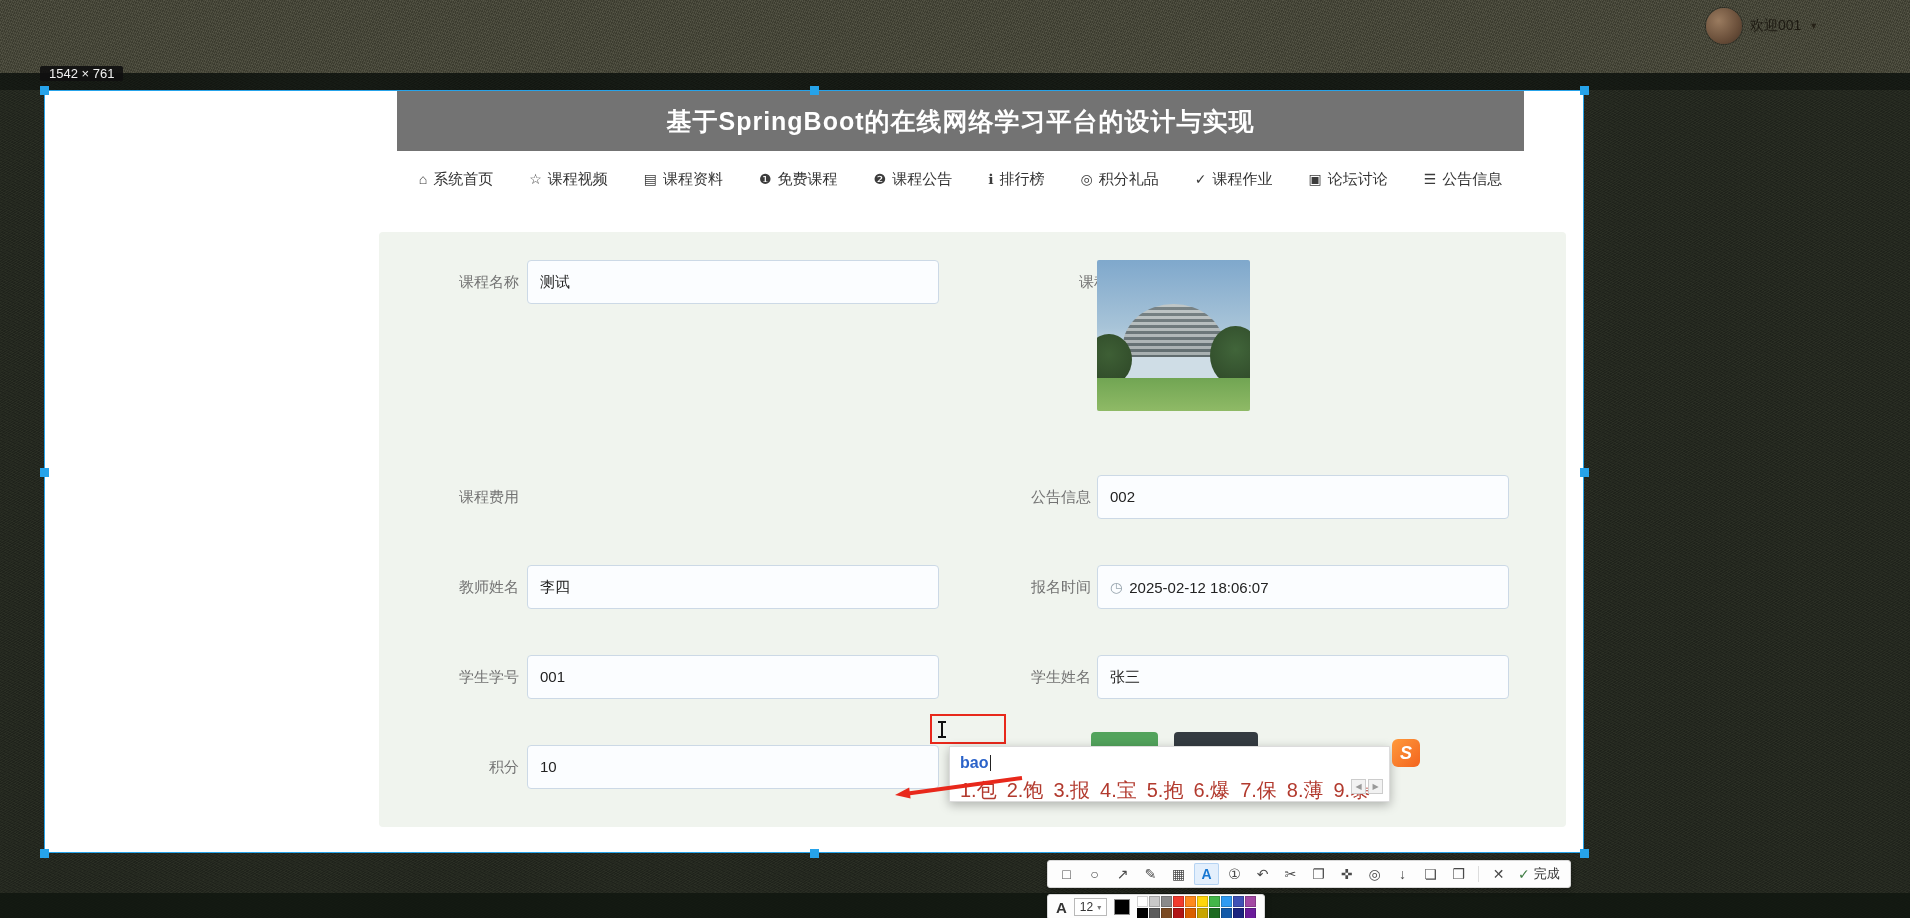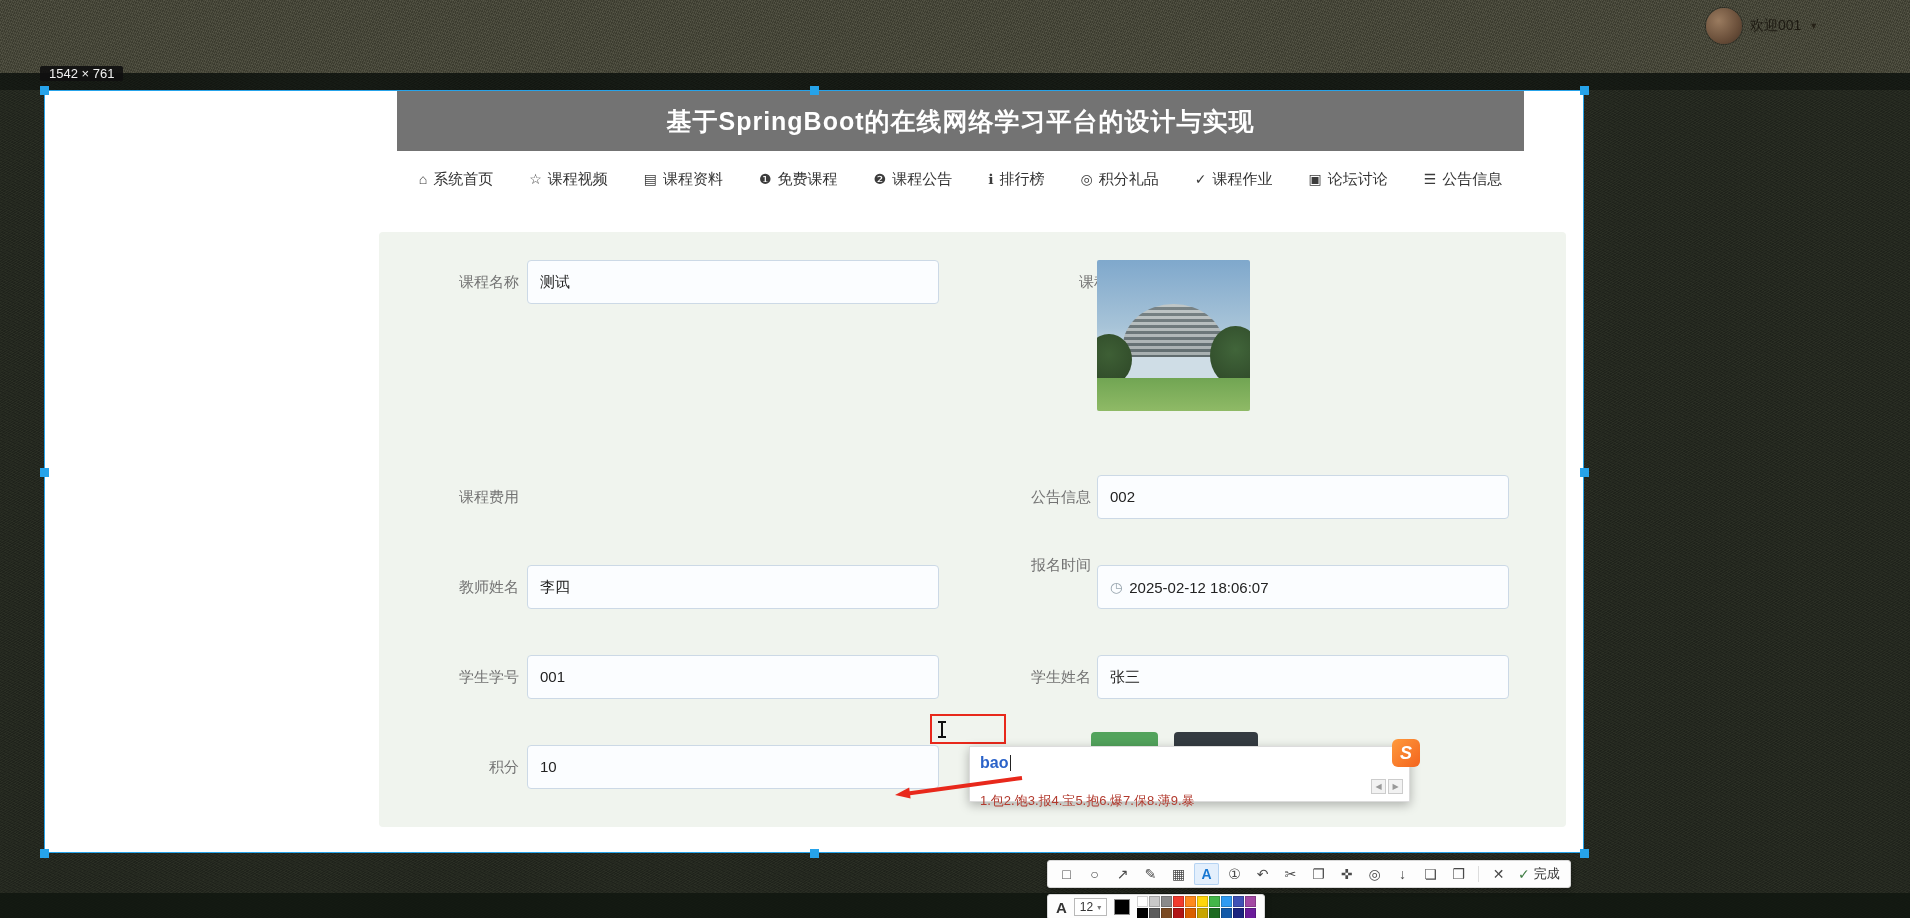--- a/index.html
+++ b/index.html
@@ -69,25 +69,25 @@
 
   
   .anno-rect{position:absolute;left:885px;top:623px;width:76px;height:30px;border:2px solid #e8281b;z-index:4;
     display:flex;align-items:center;padding-left:9px}
   .ibeam{width:2px;height:15px;background:#111;position:relative}
   .ibeam::before,.ibeam::after{content:"";position:absolute;left:-3px;width:8px;height:2px;background:#111}
   .ibeam::before{top:-1px}.ibeam::after{bottom:-1px}
   .anno-arrow{position:absolute;left:830px;top:675px;z-index:7}
 
   
-  .ime{position:absolute;left:924px;top:655px;width:441px;height:56px;background:#fff;border:1px solid #dcdcdc;
+  .ime{position:absolute;left:904px;top:655px;width:441px;height:56px;background:#fff;border:1px solid #dcdcdc;
     box-shadow:0 3px 10px rgba(0,0,0,.28);z-index:5;padding:5px 10px}
   .ime-pinyin{font-size:16px;font-weight:bold;color:#2a62c9;height:22px;display:flex;align-items:center}
   .pin-caret{display:inline-block;width:1px;height:16px;background:#222;margin-left:2px}
-  .ime-cands{display:flex;font-size:13px;color:#b23a2e;margin-top:18px;white-space:nowrap}
+  .ime-cands{display:flex;gap:10px;font-size:20px;color:#b23a2e;margin-top:3px;white-space:nowrap}
   .cand{cursor:pointer}
   .ime-pager{position:absolute;right:6px;bottom:7px;display:flex;gap:2px}
   .pg{width:15px;height:15px;border:1px solid #ccc;background:#f2f2f2;color:#999;font-size:8px;
     line-height:13px;text-align:center;cursor:pointer}
   .sogou{position:absolute;left:1347px;top:648px;width:28px;height:28px;border-radius:6px;
     background:linear-gradient(135deg,#ff9a3c,#f3641e);color:#fff;font-weight:bold;font-style:italic;
     font-size:18px;line-height:28px;text-align:center;z-index:6;cursor:pointer}
 
   
   .snip-toolbar{position:absolute;left:1047px;top:860px;height:28px;background:#fdfdfd;border:1px solid #d8d8d8;
@@ -198,21 +198,21 @@
       <div class="ci-tree-r"></div>
       <div class="ci-lawn"></div>
     </div>
 
     <div class="flabel" style="left:354px;top:384px">课程费用</div>
     <div class="flabel" style="left:926px;top:384px">公告信息</div>
     <div class="finput" style="left:1052px;top:384px">002</div>
 
     <div class="flabel" style="left:354px;top:474px">教师姓名</div>
     <div class="finput" style="left:482px;top:474px">李四</div>
-    <div class="flabel" style="left:926px;top:452px">报名时间</div>
+    <div class="flabel" style="left:926px;top:474px">报名时间</div>
     <div class="finput with-icon" style="left:1052px;top:474px">
       <span class="clock">◷</span>
       <span>2025-02-12 18:06:07</span>
     </div>
 
     <div class="flabel" style="left:354px;top:564px">学生学号</div>
     <div class="finput" style="left:482px;top:564px">001</div>
     <div class="flabel" style="left:926px;top:564px">学生姓名</div>
     <div class="finput" style="left:1052px;top:564px">张三</div>
 

